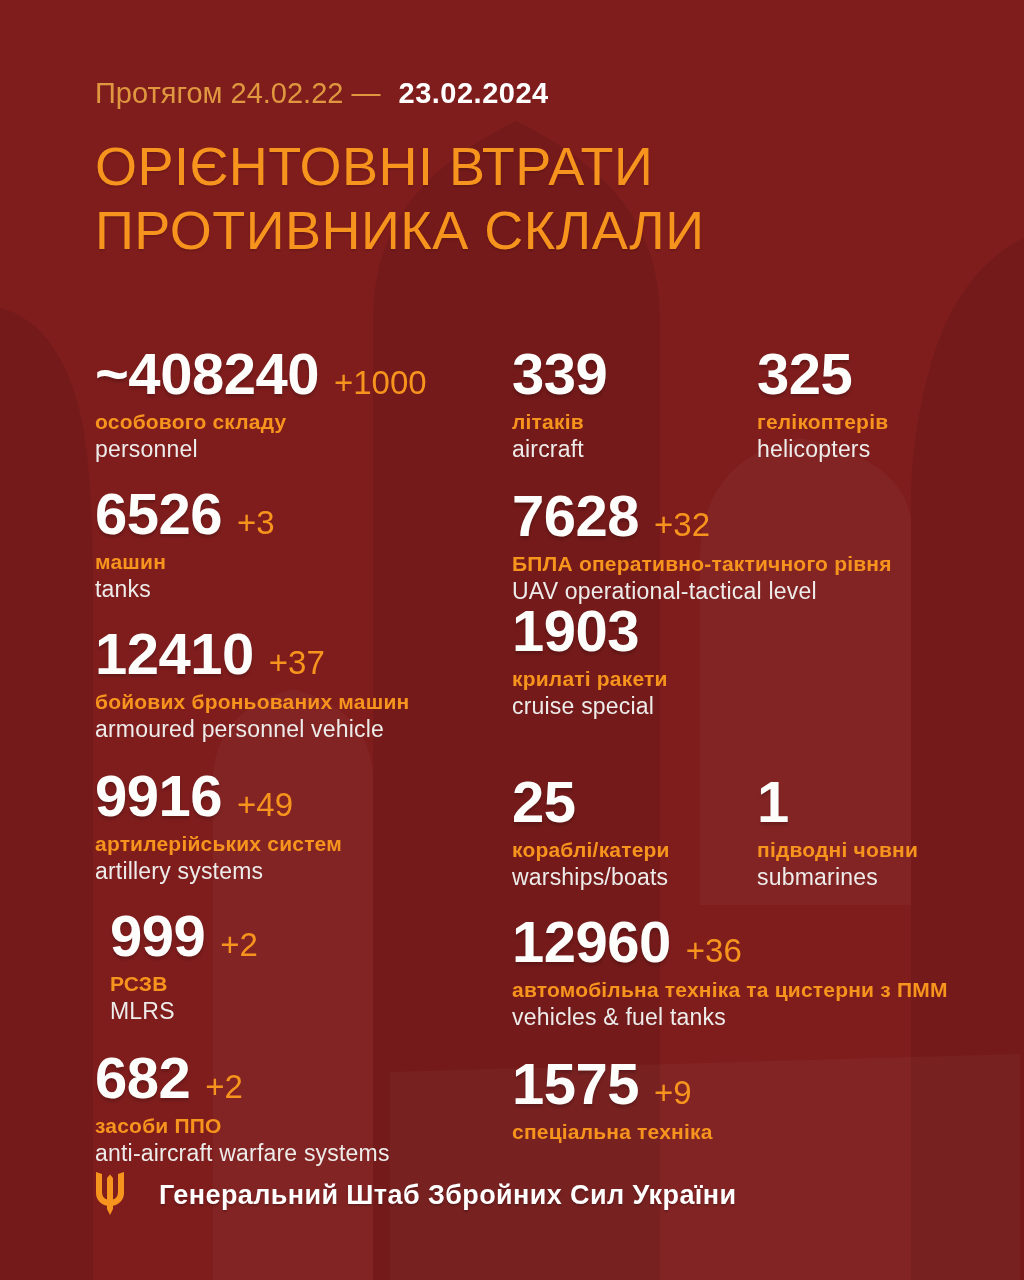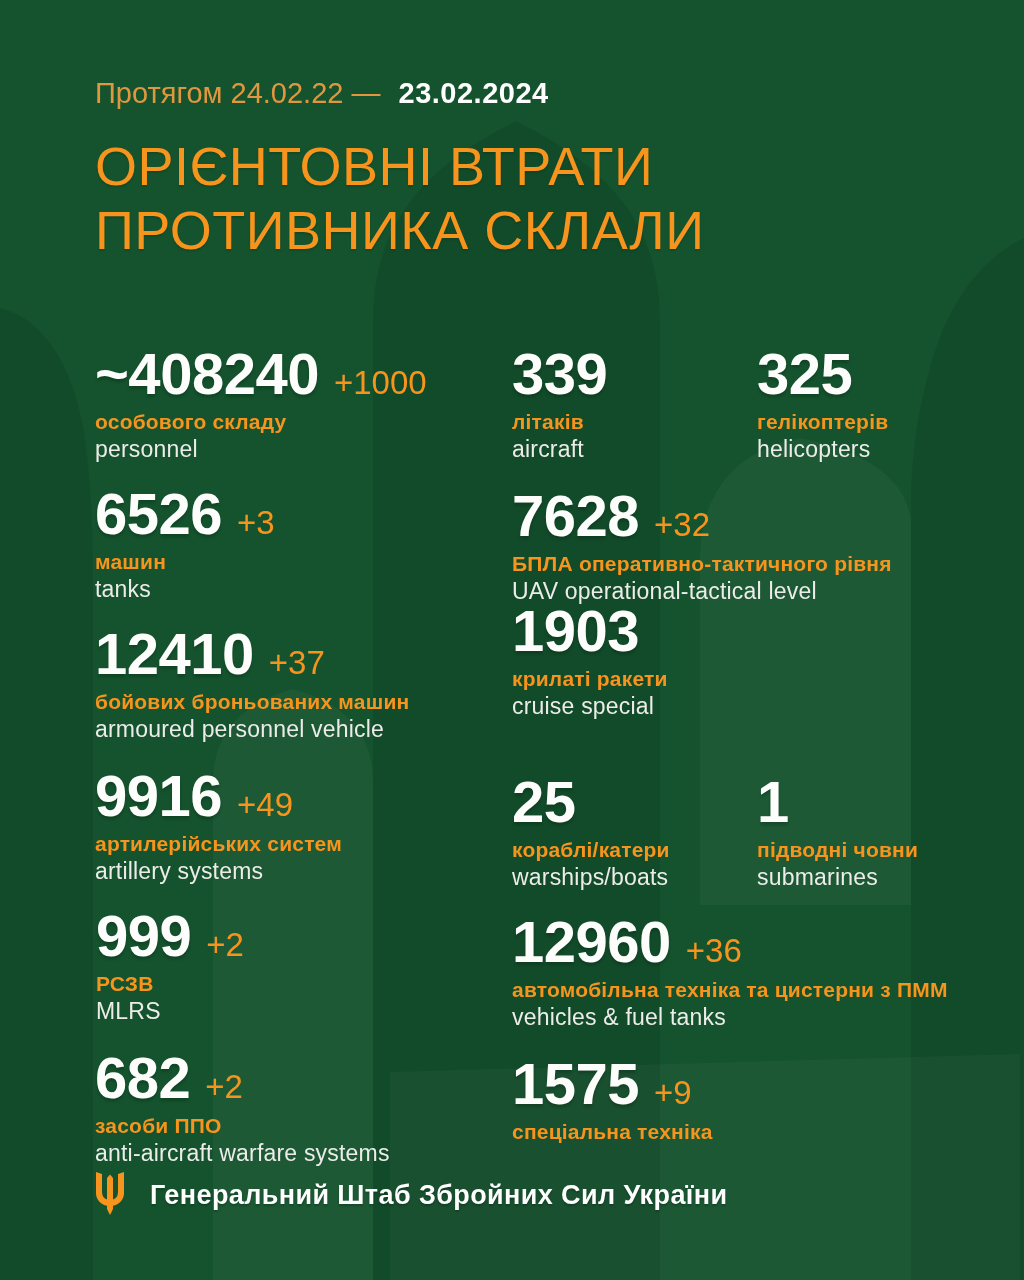--- a/index.html
+++ b/index.html
@@ -1,20 +1,20 @@
 <!DOCTYPE html>
 <html><head>
 <meta charset="utf-8">
 <style>
   html,body{margin:0;padding:0;background:#2e2a20;}
   .canvas{
     position:relative;
     width:1024px;height:1280px;
     overflow:hidden;
-    background:#14532d;
+    background:#7f1d1d;
     font-family:"Liberation Sans", sans-serif;
     -webkit-font-smoothing:antialiased;
   }
   .watermark{position:absolute;inset:0;width:1024px;height:1280px;display:block;}
 
   .topline{
     position:absolute;left:95px;top:76px;
     font-size:29px;line-height:34px;white-space:nowrap;
   }
   .topline .period{color:#e0973f;font-weight:400;}
@@ -43,21 +43,21 @@
     color:#f7941d;font-weight:700;font-size:21px;line-height:27px;
     margin-top:4px;letter-spacing:0.2px;
   }
   .stat .label-en{
     color:#edecea;font-weight:400;font-size:23px;line-height:28px;
     letter-spacing:0.2px;
   }
 
   .footer{
     position:absolute;left:95px;top:1172px;
-    display:flex;align-items:center;gap:25px;
+    display:flex;align-items:center;gap:34px;
   }
   .footer .org{
     color:#ffffff;font-weight:700;font-size:27px;letter-spacing:0.4px;
     white-space:nowrap;text-shadow:0 2px 2px rgba(0,0,0,0.2);
   }
 </style>
 </head>
 <body>
 
 <div class="canvas">
@@ -110,21 +110,21 @@
 
   <div class="stat" style="left:95px;top:742px">
     <div class="value-row">
       <span class="value">9916</span>
       <span class="delta">+49</span>
     </div>
     <div class="label-uk">артилерійських систем</div>
     <div class="label-en">artillery systems</div>
   </div>
 
-  <div class="stat" style="left:96px;top:882px">
+  <div class="stat" style="left:110px;top:882px">
     <div class="value-row">
       <span class="value">999</span>
       <span class="delta">+2</span>
     </div>
     <div class="label-uk">РСЗВ</div>
     <div class="label-en">MLRS</div>
   </div>
 
   <div class="stat" style="left:95px;top:1024px">
     <div class="value-row">

